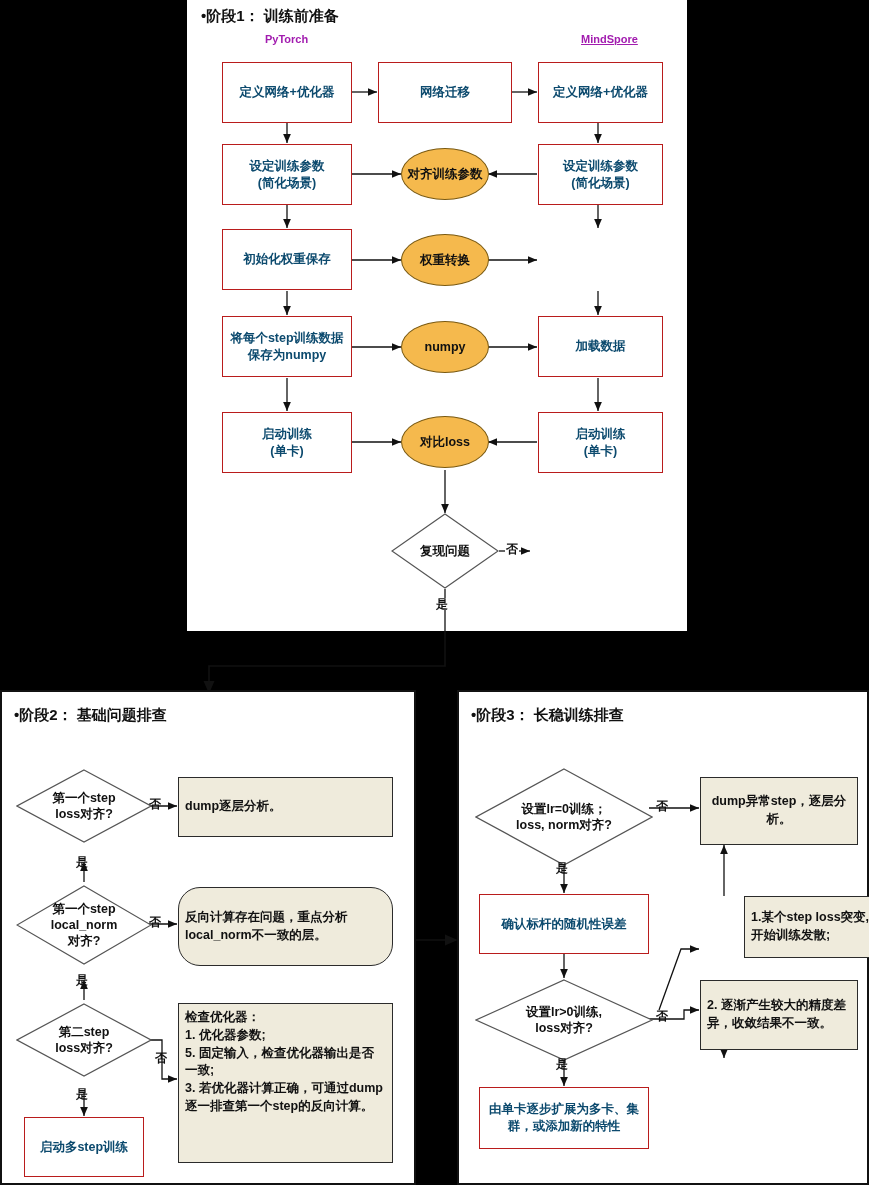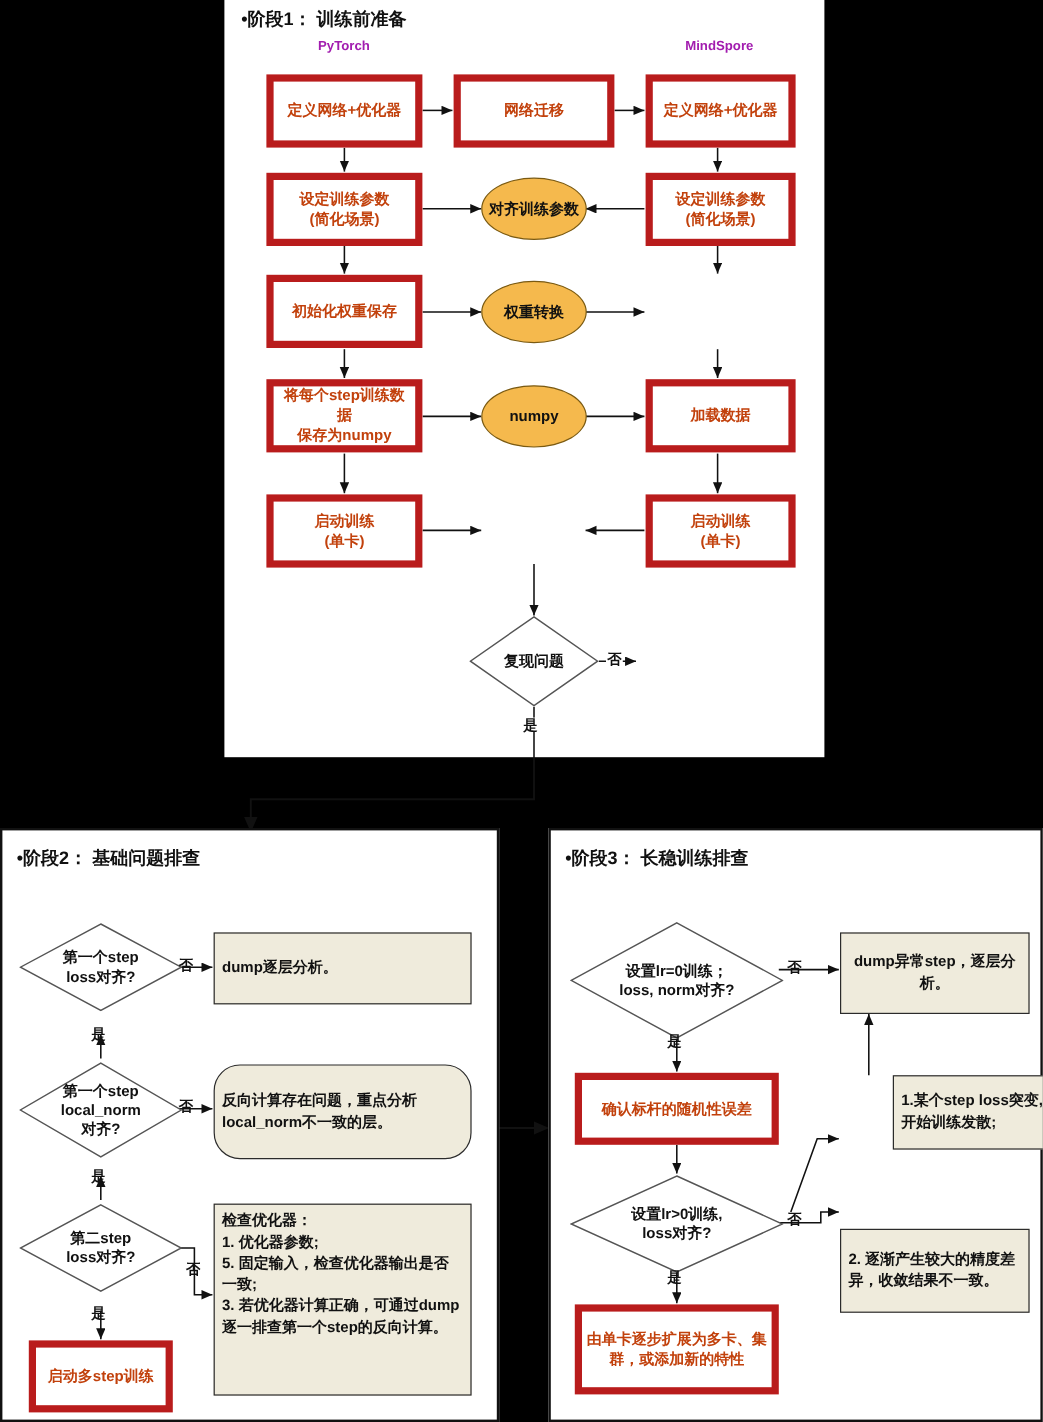--- a/index.html
+++ b/index.html
@@ -5,23 +5,23 @@
   html,body{margin:0;padding:0;background:#000;}
   body{width:869px;height:1185px;position:relative;overflow:hidden;
        font-family:"Liberation Sans","DejaVu Sans",sans-serif;}
 
   .panel{position:absolute;background:#fff;box-sizing:border-box;padding-left:33px;}
 
   .phase-title{position:absolute;font-size:15px;font-weight:bold;color:#111;white-space:nowrap;}
   .phase-title .bullet{font-size:15px;}
   .col-title{position:absolute;font-size:11px;font-weight:bold;color:#a21caf;white-space:nowrap;margin-left:40px;}
 
-  .box{position:absolute;box-sizing:border-box;border:6px solid #b91c1c;background:#fff;
+  .box{position:absolute;box-sizing:border-box;border:1px solid #b91c1c;background:#fff;
        display:flex;align-items:center;justify-content:center;text-align:center;
-       font-size:12.5px;font-weight:bold;color:#c2410c;line-height:1.35;padding:2px 3px;}
+       font-size:12.5px;font-weight:bold;color:#0c4a6e;line-height:1.35;padding:2px 3px;}
 
   .note{position:absolute;box-sizing:border-box;border:1px solid #2b2b2b;background:#EFEBDC;
         font-size:12.5px;font-weight:bold;color:#111;line-height:1.42;padding:5px 6px;
         display:flex;align-items:center;white-space:pre-line;}
   .note.ctr{justify-content:center;text-align:center;}
 
   .ellipse{position:absolute;box-sizing:border-box;border:1px solid #7a5a12;background:#F5B94D;
            border-radius:50%;display:flex;align-items:center;justify-content:center;
            text-align:center;font-size:12.5px;font-weight:bold;color:#111;}
 
@@ -40,21 +40,21 @@
 </head>
 <body>
 
 <div class="panel" style="left:187px;top:0px;width:500px;height:631px;">
 
   <div class="phase-title" style="left:14px;top:7px;">
     <span class="bullet">•</span><span>阶段1： 训练前准备</span>
   </div>
 
   <div class="col-title" style="left:38px;top:33px;">PyTorch</div>
-  <div class="col-title" style="left:344px;top:33px;">MindSpore</div>
+  <div class="col-title" style="left:354px;top:33px;text-decoration:underline;">MindSpore</div>
 
   <svg class="edges" width="500" height="631">
     <defs>
       <marker id="ah" markerWidth="8" markerHeight="8" refX="7" refY="3" orient="auto">
         <path d="M0,0 L7,3 L0,6 z" fill="#111"></path>
       </marker>
     </defs>
     <g stroke="#111" stroke-width="1.3" fill="none" marker-end="url(#ah)">
 
       <line x1="165" y1="92" x2="190" y2="92"></line>
@@ -104,20 +104,21 @@
   <div class="box" style="left:351px;top:62px;width:125px;height:61px;">定义网络+优化器</div>
   <div class="box" style="left:351px;top:144px;width:125px;height:61px;white-space:pre-line;">设定训练参数
 (简化场景)</div>
   <div class="box" style="left:351px;top:316px;width:125px;height:61px;">加载数据</div>
   <div class="box" style="left:351px;top:412px;width:125px;height:61px;white-space:pre-line;">启动训练
 (单卡)</div>
 
   <div class="ellipse" style="left:214px;top:148px;width:88px;height:52px;">对齐训练参数</div>
   <div class="ellipse" style="left:214px;top:234px;width:88px;height:52px;">权重转换</div>
   <div class="ellipse" style="left:214px;top:321px;width:88px;height:52px;">numpy</div>
+  <div class="ellipse" style="left:214px;top:416px;width:88px;height:52px;">对比loss</div>
 
   <div class="diamond" style="left:204px;top:513px;width:108px;height:76px;">
     <svg width="108" height="76">
         <polygon points="54,1 107,38 54,75 1,38" fill="#fff" stroke="#555" stroke-width="1.2"></polygon>
       </svg>
     <div class="dtext">复现问题</div>
   </div>
   <div class="lbl" style="left:318px;top:543px;">否</div>
   <div class="lbl" style="left:248px;top:598px;">是</div>
 
@@ -244,19 +245,19 @@
   <div class="diamond" style="left:16px;top:287px;width:178px;height:82px;">
     <svg width="178" height="82">
         <polygon points="89,1 177,41 89,81 1,41" fill="#fff" stroke="#555" stroke-width="1.2"></polygon>
       </svg>
     <div class="dtext">设置lr&gt;0训练,
 loss对齐?</div>
   </div>
   <div class="lbl nb" style="left:196px;top:318px;">否</div>
   <div class="lbl nb" style="left:96px;top:366px;">是</div>
 
-  <div class="box" style="left:20px;top:395px;width:170px;height:75px;">由单卡逐步扩展为多卡、集群，或添加新的特性</div>
+  <div class="box" style="left:20px;top:395px;width:170px;height:62px;">由单卡逐步扩展为多卡、集群，或添加新的特性</div>
 
   <div class="note ctr" style="left:241px;top:85px;width:158px;height:68px;">dump异常step，逐层分析。</div>
   <div class="note" style="left:241px;top:204px;width:158px;height:62px;margin-left:44px;">1.某个step loss突变,
 开始训练发散;</div>
-  <div class="note" style="left:241px;top:288px;width:158px;height:70px;margin-top:44px;">2. 逐渐产生较大的精度差异，收敛结果不一致。</div>
+  <div class="note" style="left:241px;top:288px;width:158px;height:70px;">2. 逐渐产生较大的精度差异，收敛结果不一致。</div>
 </div>
 
 </body></html>

